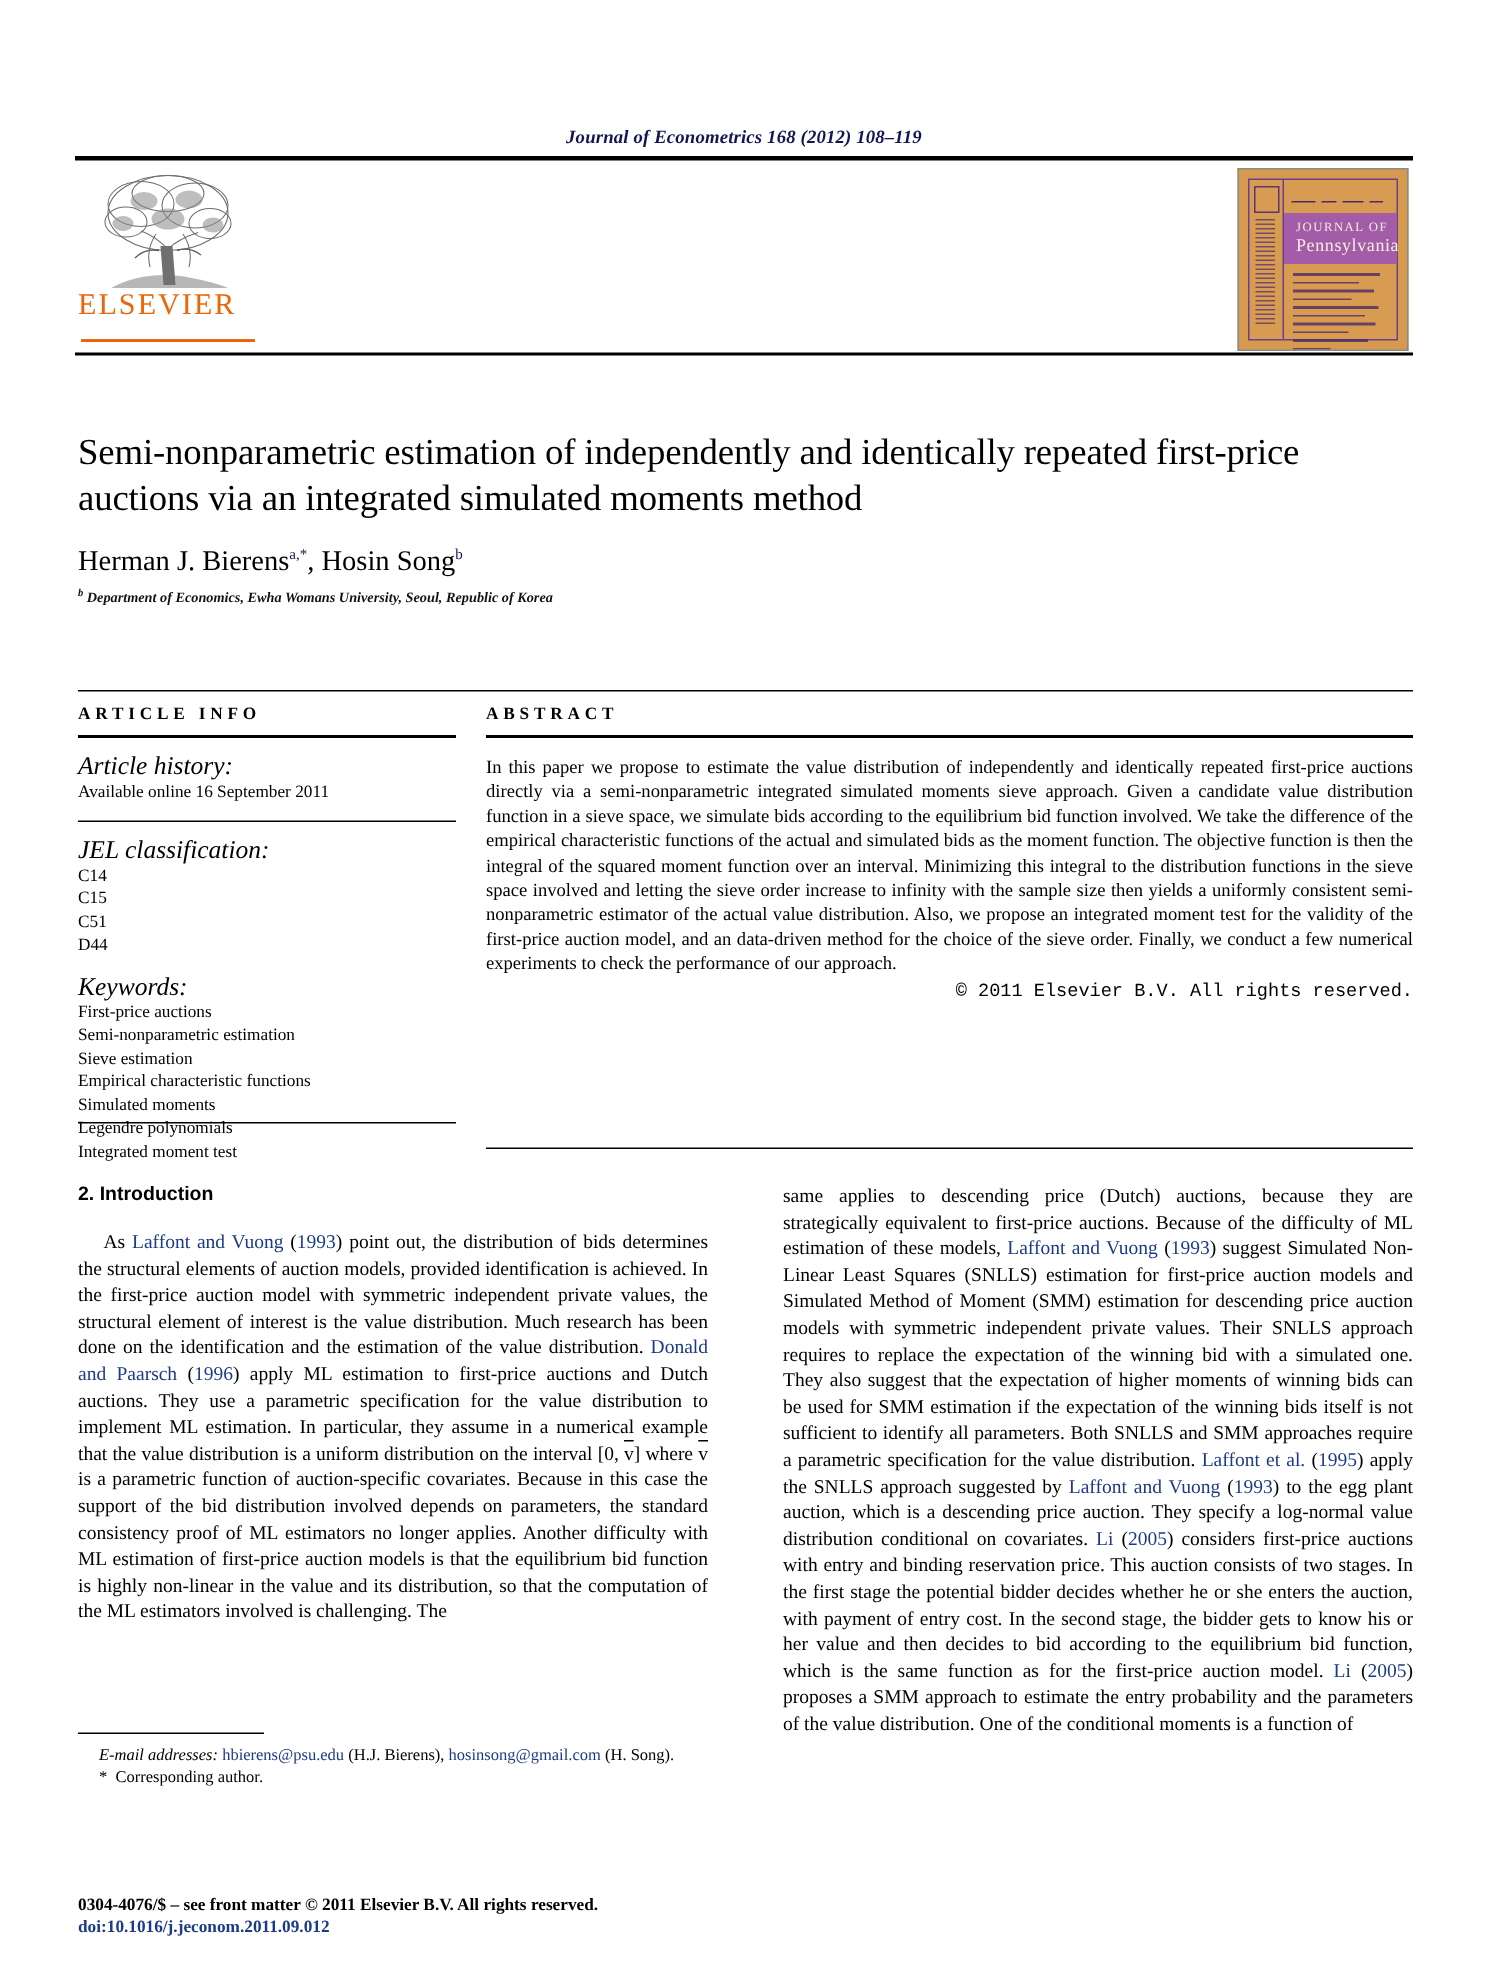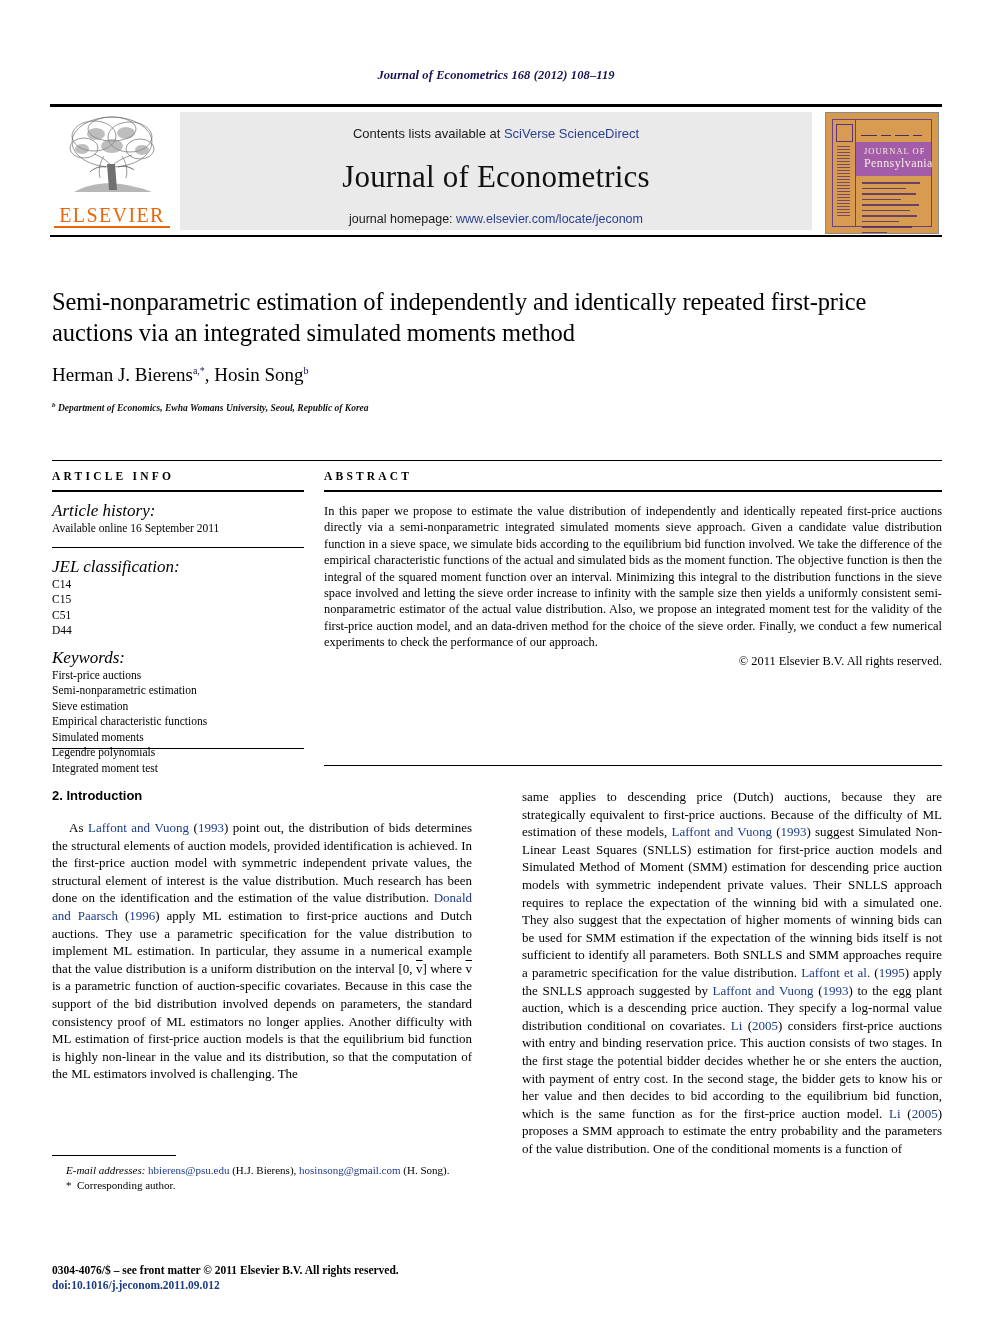--- a/index.html
+++ b/index.html
@@ -18,21 +18,21 @@
   .page {
     width: 992px;
     height: 1323px;
     position: relative;
     box-sizing: border-box;
   }
 
   
   .running-head {
     position: absolute;
-    top: 68px;
+    top: 84px;
     left: 0;
     width: 992px;
     text-align: center;
     font-family: "Liberation Serif", serif;
     font-weight: bold;
     font-style: italic;
     font-size: 12.5px;
     color: #141452;
     letter-spacing: 0.1px;
   }
@@ -70,24 +70,24 @@
   }
   .tree-svg {
     position: absolute;
     top: 0;
     left: 8px;
     width: 104px;
     height: 88px;
   }
   .elsevier-word {
     position: absolute;
-    top: 92px;
+    top: 80px;
     left: 0;
     width: 120px;
-    text-align: center;
+    text-align: left;
     font-family: "Liberation Serif", serif;
     font-size: 20px;
     letter-spacing: 1.4px;
     color: #eb6608;
   }
   .elsevier-bar {
     position: absolute;
     top: 114px;
     left: 2px;
     width: 116px;
@@ -339,21 +339,21 @@
   }
   .abstract-text {
     font-family: "Liberation Serif", serif;
     font-size: 12.4px;
     line-height: 16.4px;
     text-align: justify;
     color: #000000;
     margin-top: 11px;
   }
   .copyright {
-    font-family: Liberation Serif, serif;
+    font-family: Liberation Mono, monospace;
     font-size: 12.4px;
     text-align: right;
     margin-top: 3px;
   }
   .panel-rule-bot {
     position: absolute;
     top: 305px;
     left: 272px;
     width: 618px;
     height: 1px;
@@ -471,29 +471,20 @@
         </g>
         <g fill="none" stroke="#5c5c5c" stroke-width="0.9">
           <path d="M30 60 C34 56 40 54 46 55"></path>
           <path d="M74 58 C70 55 64 53 58 55"></path>
         </g>
       </svg>
       <div class="elsevier-word">ELSEVIER</div>
       <div class="elsevier-bar"></div>
     </div>
 
-    <div class="center-panel">
-      <div class="contents-line">
-        <span>Contents lists available at </span><span class="sciencedirect">SciVerse ScienceDirect</span>
-      </div>
-      <div class="journal-name">Journal of Econometrics</div>
-      <div class="homepage-line">
-        <span>journal homepage: </span><span class="homepage-url">www.elsevier.com/locate/jeconom</span>
-      </div>
-    </div>
 
     <div class="cover-thumb">
       <div class="cover-inner">
         <div class="cover-spine">
           <div class="cover-spine-box"></div>
           <div class="cover-spine-lines">
             <i></i>
               <i></i>
               <i></i>
               <i></i>
@@ -542,21 +533,21 @@
     </div>
 
     <div class="masthead-rule-bottom"></div>
   </div>
 
   <div class="title-block">
     <h1 class="paper-title">Semi-nonparametric estimation of independently and identically repeated first-price auctions via an integrated simulated moments method</h1>
     <div class="authors">
       <span>Herman J. Bierens</span><sup>a,*</sup><span>, Hosin Song</span><sup>b</sup>
     </div>
-    <div class="affil" style="margin-top:12px">
+    <div class="affil" style="margin-top:2px">
       <sup>b</sup> <span>Department of Economics, Ewha Womans University, Seoul, Republic of Korea</span>
     </div>
   </div>
 
   <div class="panel">
     <div class="panel-rule-top"></div>
 
     <div class="info-col">
       <div class="sec-head">Article info</div>
       <div class="hr-thick"></div>

